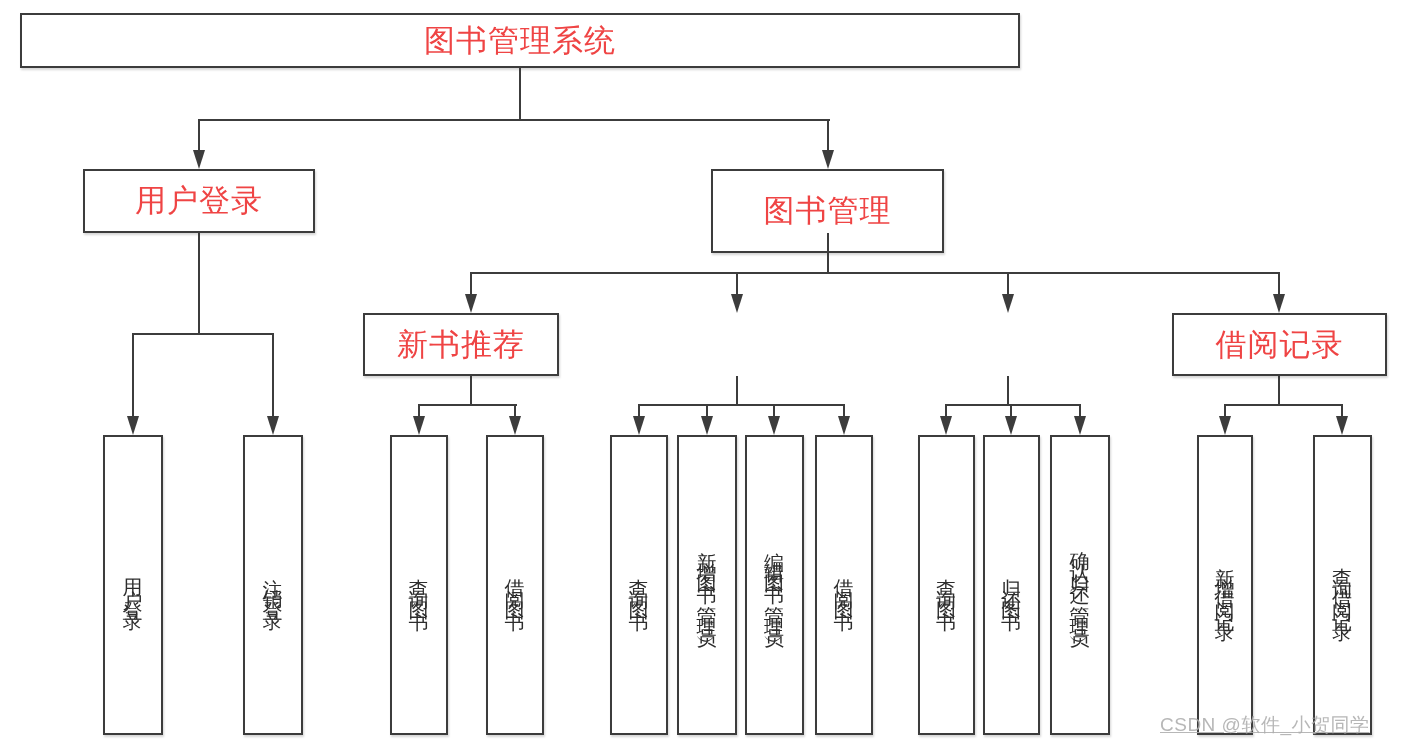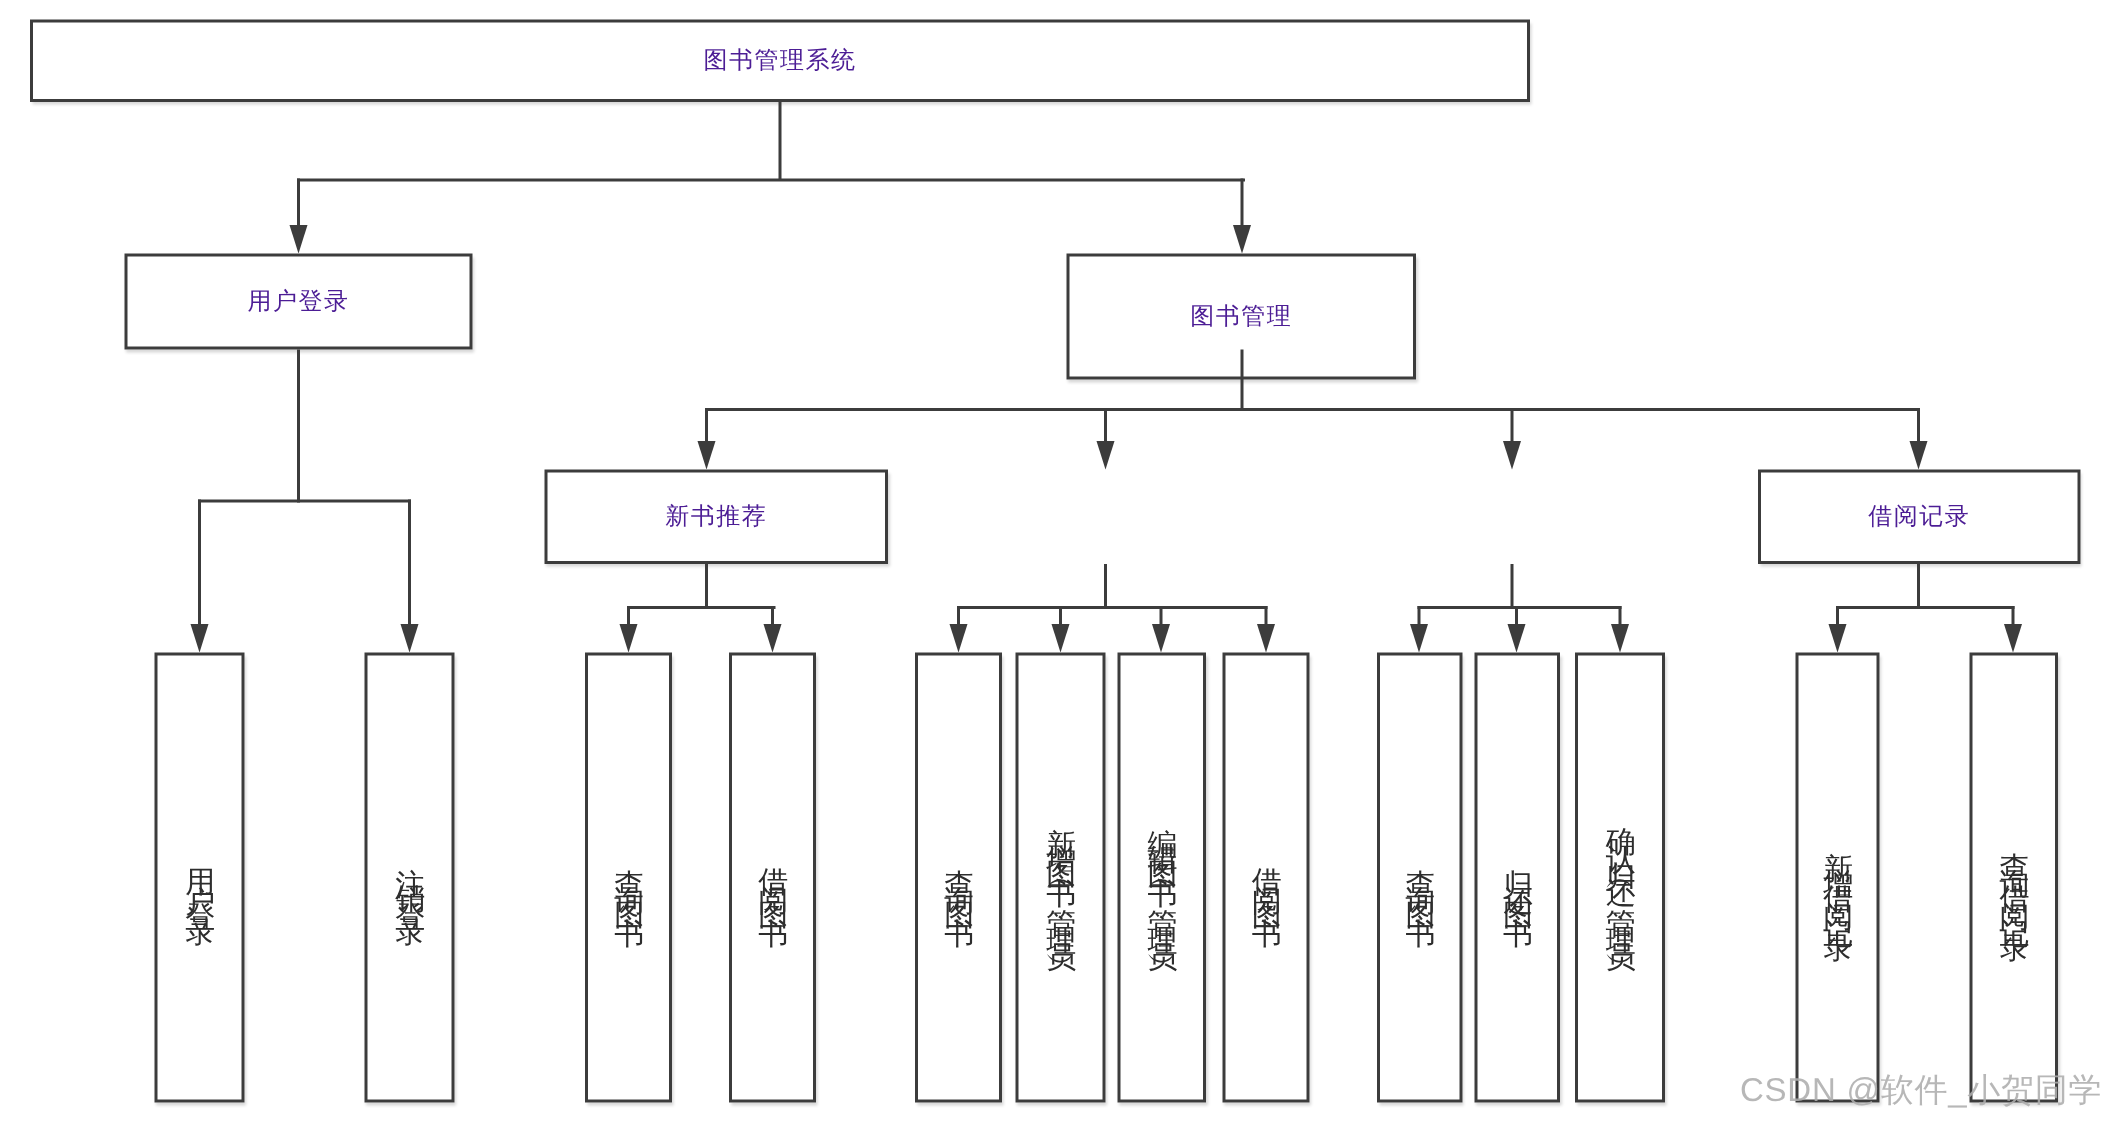--- a/index.html
+++ b/index.html
@@ -14,24 +14,24 @@
   .node{
     position:absolute;
     border:2px solid #3c3c3c;
     background:#ffffff;
     box-sizing:border-box;
     display:flex;align-items:center;justify-content:center;
     box-shadow:1px 2px 2px rgba(0,0,0,0.16);
     color:#2d2d2d;
   }
   .hnode span{
-    font-size:16px;
+    font-size:31px;
     letter-spacing:1px;
     white-space:nowrap;
-    color:#4c1d95;
+    color:#ef4444;
     font-family:Liberation Serif, serif;
   }
   .vnode span{
     writing-mode:vertical-rl;
     text-orientation:mixed;
     font-size:20px;
     line-height:1;
     letter-spacing:11px;
     color:#2d2d2d;
   }
@@ -40,25 +40,26 @@
   .hline{position:absolute;height:2px;background:#3c3c3c;}
   .arrow{
     position:absolute;width:0;height:0;
     border-left:6px solid transparent;
     border-right:6px solid transparent;
     border-top:19px solid #3c3c3c;
   }
   .watermark{
     position:absolute;
     left:1160px;top:712px;
-    font-size:22px;
+    font-size:19px;
     color:rgba(173,173,173,0.88);
     white-space:nowrap;
     z-index:10;
     letter-spacing:0.5px;
+    text-decoration:underline;
   }
 </style>
 </head>
 <body>
 
 <div class="canvas">
 
   <div class="node hnode" style="left:20px;top:13px;width:1000px;height:55px">
     <span>图书管理系统</span>
   </div>
@@ -88,21 +89,21 @@
   <div class="hline" style="left:470px;top:272px;width:810px"></div>
   <div class="vline" style="left:470px;top:272px;height:23px"></div>
   <div class="arrow" style="left:465px;top:294px"></div>
   <div class="vline" style="left:736px;top:272px;height:23px"></div>
   <div class="arrow" style="left:731px;top:294px"></div>
   <div class="vline" style="left:1007px;top:272px;height:23px"></div>
   <div class="arrow" style="left:1002px;top:294px"></div>
   <div class="vline" style="left:1278px;top:272px;height:23px"></div>
   <div class="arrow" style="left:1273px;top:294px"></div>
 
-  <div class="node hnode" style="left:363px;top:313px;width:229px;height:63px">
+  <div class="node hnode" style="left:363px;top:313px;width:196px;height:63px">
     <span>新书推荐</span>
   </div>
   <div class="node hnode" style="left:1172px;top:313px;width:215px;height:63px">
     <span>借阅记录</span>
   </div>
 
   <div class="vline" style="left:470px;top:376px;height:30px"></div>
   <div class="hline" style="left:418px;top:404px;width:99px"></div>
   <div class="vline" style="left:418px;top:404px;height:13px"></div>
   <div class="arrow" style="left:413px;top:416px"></div>

